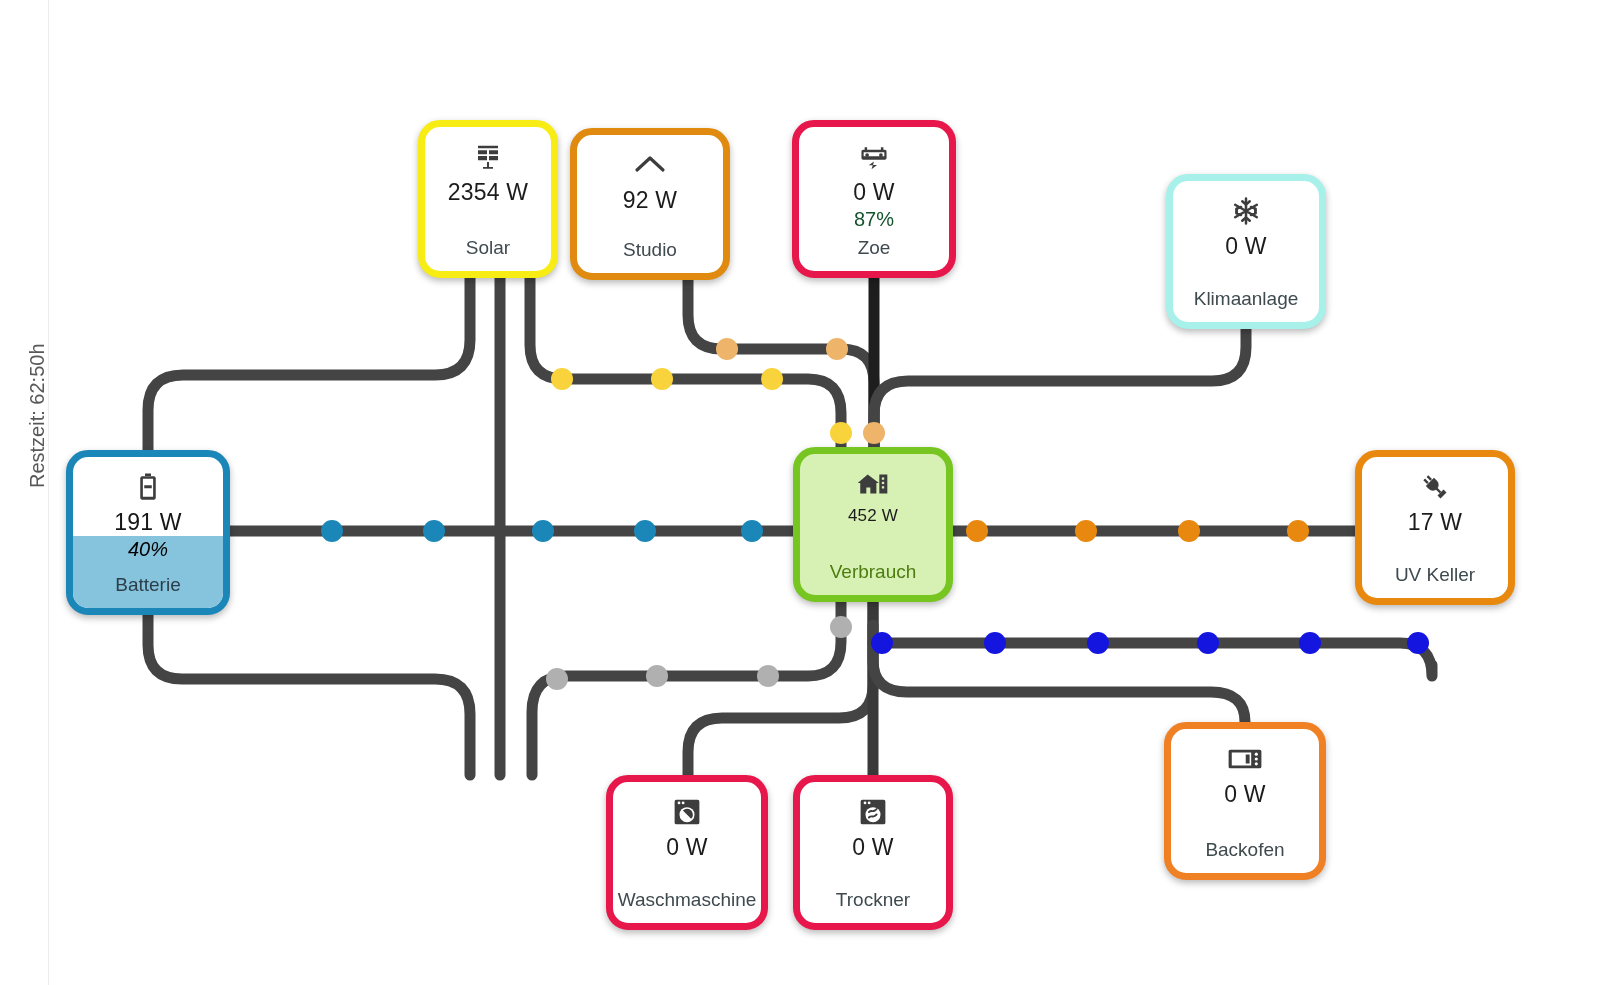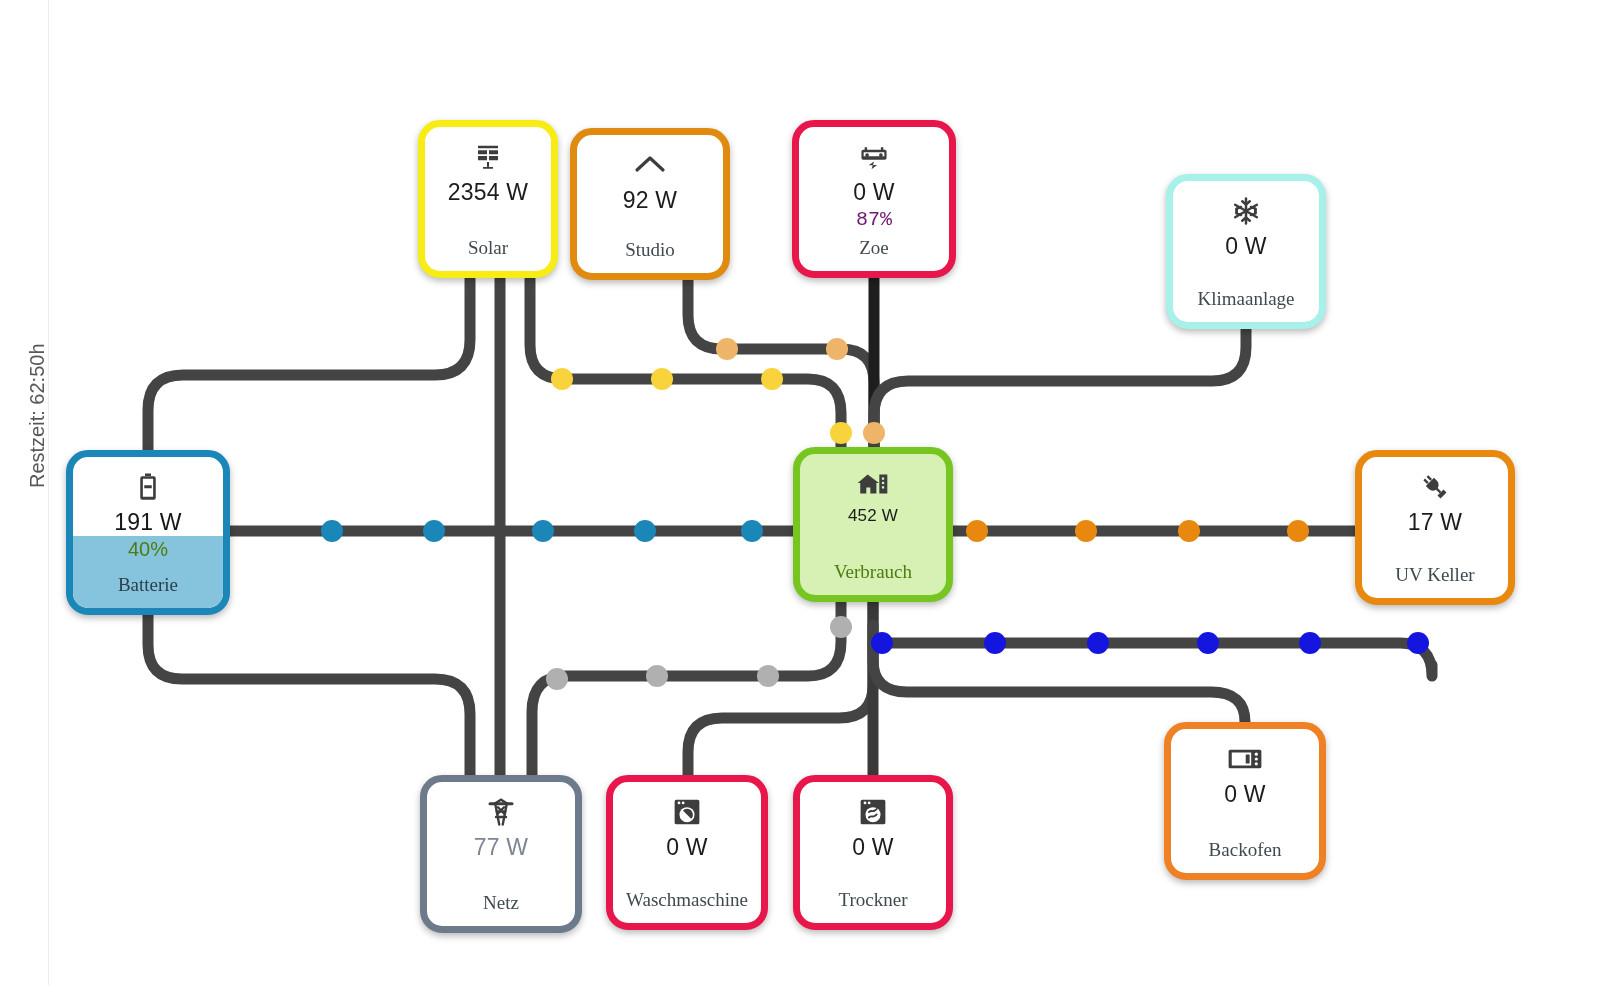--- a/index.html
+++ b/index.html
@@ -86,21 +86,20 @@
     white-space: nowrap;
   }
   .node .label {
     position: absolute;
     bottom: 12px;
     left: 0; right: 0;
     text-align: center;
     font-size: 19px;
     color: #3f4a4f;
     white-space: nowrap;
-    font-family: Liberation Serif, serif;
   }
 
   
   #node-solar        { left: 418px;  top: 120px;  width: 140px; height: 158px; border-color: #f7ec13; }
   #node-studio       { left: 570px;  top: 128px;  width: 160px; height: 152px; border-color: #e08b10; }
   #node-zoe          { left: 792px;  top: 120px;  width: 164px; height: 158px; border-color: #e8174b; }
   #node-klima        { left: 1166px; top: 174px;  width: 160px; height: 155px; border-color: #a8f0ea; }
   #node-batterie     { left: 66px;   top: 450px;  width: 164px; height: 165px; border-color: #1b87b8; }
   #node-verbrauch    { left: 793px;  top: 447px;  width: 160px; height: 155px; border-color: #76c521; background: #d7f0b4; }
   #node-uvkeller     { left: 1355px; top: 450px;  width: 160px; height: 155px; border-color: #e8880f; }
@@ -110,24 +109,24 @@
   #node-backofen     { left: 1164px; top: 722px;  width: 162px; height: 158px; border-color: #f08024; }
   #node-spuel        { left: 1352px; top: 665px;  width: 163px; height: 168px; border-color: #1515e0; }
 
   #node-verbrauch .power { font-size: 17px; }
   #node-verbrauch .label { color: #4d7c0f; }
 
   #node-netz .power { color: #7b8794; }
   #node-netz .icon  { color: #3d3d3d; }
 
   #node-batterie .power { color: #161616; text-align: right; }
-  #node-batterie .pct   { color: #4d7c0f; }
+  #node-batterie .pct   { color: #000000; font-style: italic; }
   #node-batterie .label { color: #2c3e4a; }
 
-  #node-zoe .pct { color: #701a75; font-family: Liberation Mono, monospace; }
+  #node-zoe .pct { color: #14532d; }
 
   
   #restzeit {
     position: absolute;
     left: 26px;
     top: 448px;
     width: 170px;
     transform: rotate(-90deg);
     transform-origin: 20px 20px;
     font-size: 20px;
@@ -310,35 +309,20 @@
             <path d="M11.05 13.8h1.9v4.4h-1.9z"></path>
             <path d="M8.6 18.2h6.8v3.4H8.6z"></path>
           </g>
         </svg>
       </div>
       <div class="power">17 W</div>
       <div class="label">UV Keller</div>
     </div>
   </div>
 
-  <div class="node" id="node-netz">
-    <div class="inner">
-      <div class="icon">
-        <svg width="30" height="30" viewBox="0 0 24 24" fill="none" stroke="currentColor" stroke-width="1.9" stroke-linecap="round">
-          <path d="M3.2 5.4h17.6" stroke-width="2.4"></path>
-          <path d="M6.8 5.4L12 2.2l5.2 3.2"></path>
-          <path d="M7.4 5.6L10.6 22M16.6 5.6L13.4 22"></path>
-          <path d="M8.6 11.5h6.8M8 16h8"></path>
-          <path d="M9.6 8.2l4.8 5M14.4 8.2l-4.8 5"></path>
-        </svg>
-      </div>
-      <div class="power">77 W</div>
-      <div class="label">Netz</div>
-    </div>
-  </div>
 
   <div class="node" id="node-wasch">
     <div class="inner">
       <div class="icon">
         <svg width="28" height="30" viewBox="0 0 22 24" fill="currentColor">
           <path d="M2.4 2.2h17.2a1.3 1.3 0 0 1 1.3 1.3v17a1.3 1.3 0 0 1-1.3 1.3H2.4a1.3 1.3 0 0 1-1.3-1.3v-17a1.3 1.3 0 0 1 1.3-1.3z"></path>
           <circle cx="4.6" cy="4.7" r="1.1" fill="#ffffff"></circle>
           <circle cx="7.9" cy="4.7" r="1.1" fill="#ffffff"></circle>
           <circle cx="11" cy="14.1" r="6" fill="#ffffff"></circle>
           <path d="M11 9.4a4.7 4.7 0 0 1 3.3 8l-6.6-6.6A4.66 4.66 0 0 1 11 9.4z"></path>

